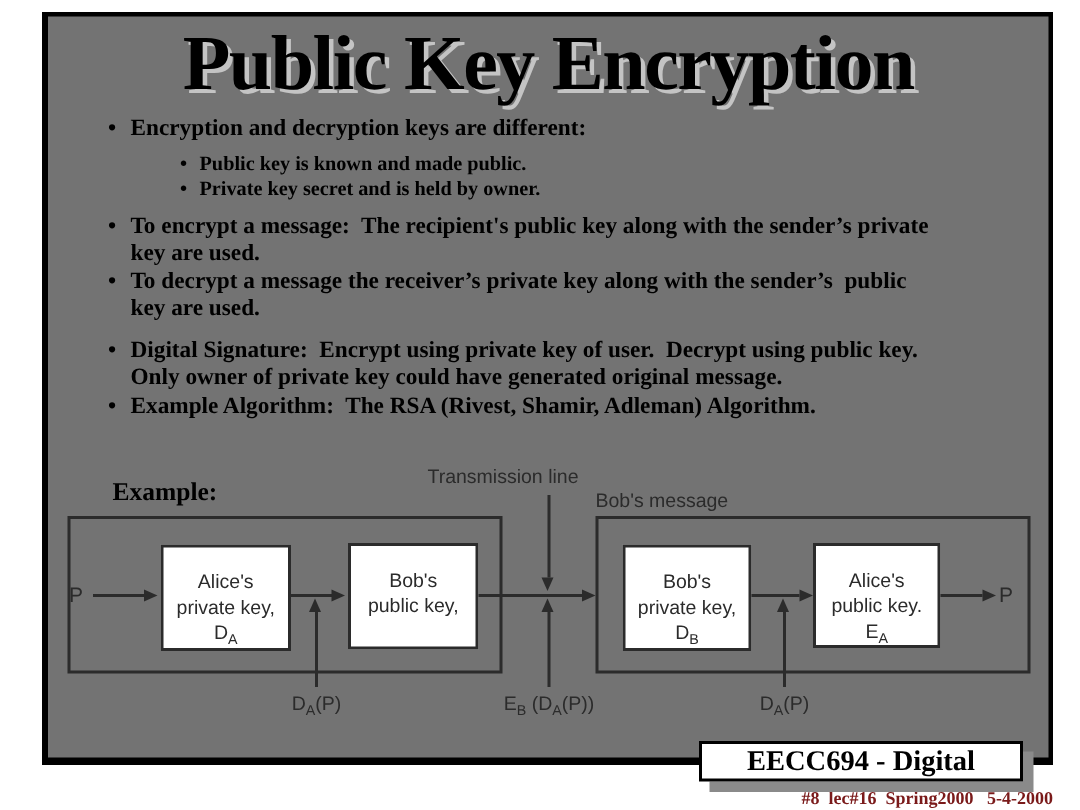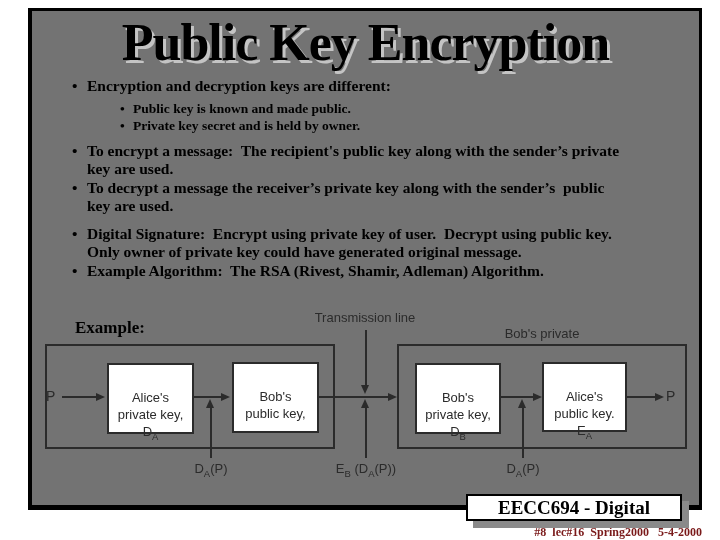--- a/index.html
+++ b/index.html
@@ -14,24 +14,24 @@
   .b{position:relative;padding-left:15px;font-weight:bold;}
   .b .line{white-space:pre;}
   .l1{font-size:15.5px;line-height:18.5px;}
   .l2{margin-left:48px;padding-left:13px;font-size:13.5px;line-height:17px;}
   .marker{position:absolute;left:0;top:0;}
   .mt4{margin-top:4px;} .mt8{margin-top:8px;} .mt9{margin-top:9px;}
   .example{position:absolute;left:43px;top:307px;font-size:17px;font-weight:bold;}
   
   .diagram{position:absolute;left:0;top:0;width:720px;height:540px;pointer-events:none;
            font-family:"Liberation Sans", sans-serif;color:#2b2b2b;}
-  .dlabel{position:absolute;font-size:13px;text-align:center;}
+  .dlabel{position:absolute;font-size:13px;}
   .rect{position:absolute;box-sizing:border-box;border:2px solid #2b2b2b;background:transparent;}
   .kbox{position:absolute;box-sizing:border-box;border:2px solid #2b2b2b;background:#fff;
-        font-size:13px;line-height:17px;text-align:center;padding-top:24px;}
+        font-size:13px;line-height:17px;text-align:center;padding-top:14px;}
   sub{font-size:9.5px;}
   .hline{position:absolute;height:2px;background:#2b2b2b;}
   .vline{position:absolute;width:2px;background:#2b2b2b;}
   .arr-r{position:absolute;width:0;height:0;border-top:4px solid transparent;
          border-bottom:4px solid transparent;border-left:9px solid #2b2b2b;}
   .arr-up{position:absolute;width:0;height:0;border-left:4px solid transparent;
           border-right:4px solid transparent;border-bottom:9px solid #2b2b2b;}
   .arr-dn{position:absolute;width:0;height:0;border-left:4px solid transparent;
           border-right:4px solid transparent;border-top:9px solid #2b2b2b;}
   .pnode{position:absolute;font-size:14px;font-weight:normal;}
@@ -85,21 +85,21 @@
         <div class="line">Example Algorithm:  The RSA (Rivest, Shamir, Adleman) Algorithm.</div>
       </div>
     </div>
 
     <div class="example">Example:</div>
   </div>
 
   <div class="diagram">
 
     <div class="dlabel" style="left:285px;top:310px;width:160px;">Transmission line</div>
-    <div class="dlabel" style="left:397px;top:326px;width:290px;">Bob's private</div>
+    <div class="dlabel" style="left:397px;top:326px;width:290px;">Bob's message</div>
 
     <div class="rect" style="left:45px;top:344px;width:290px;height:105px;"></div>
     <div class="rect" style="left:397px;top:344px;width:290px;height:105px;"></div>
 
     <div class="kbox" style="left:107px;top:363px;width:87px;height:71px;">
       <div>Alice's</div>
       <div>private key,</div>
       <div><span>D</span><sub>A</sub></div>
     </div>
     <div class="kbox" style="left:232px;top:362px;width:87px;height:71px;">

